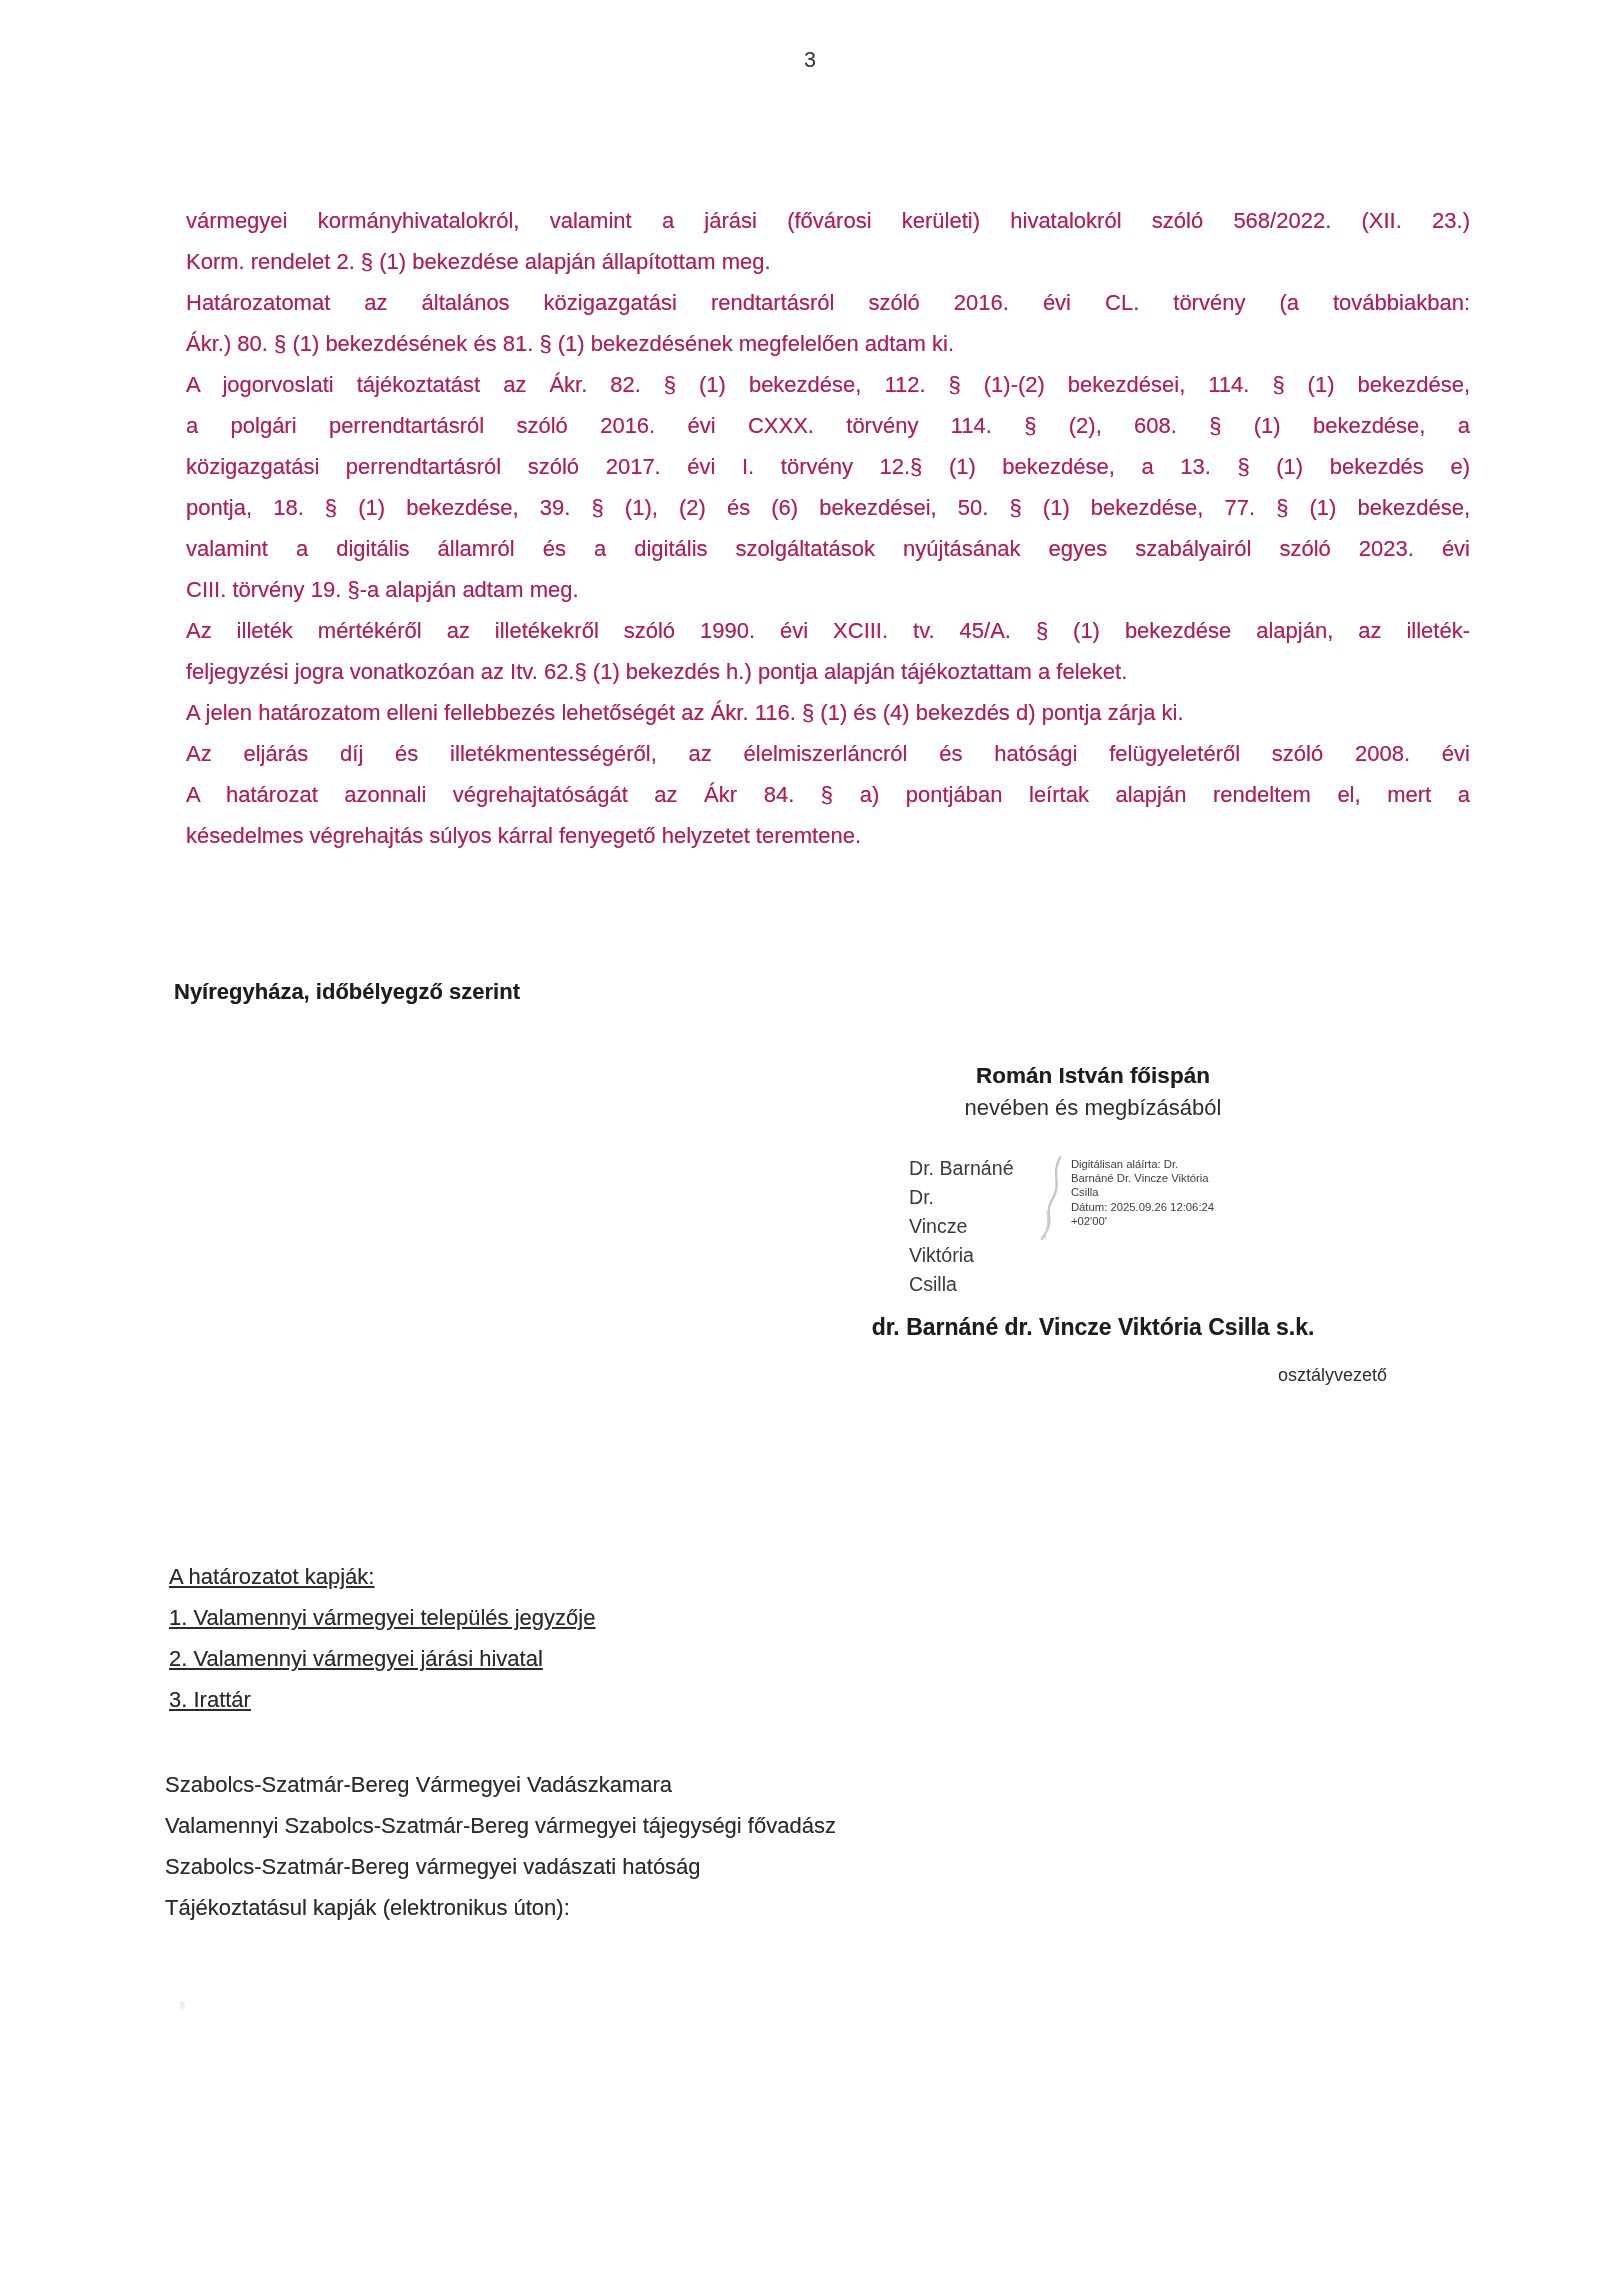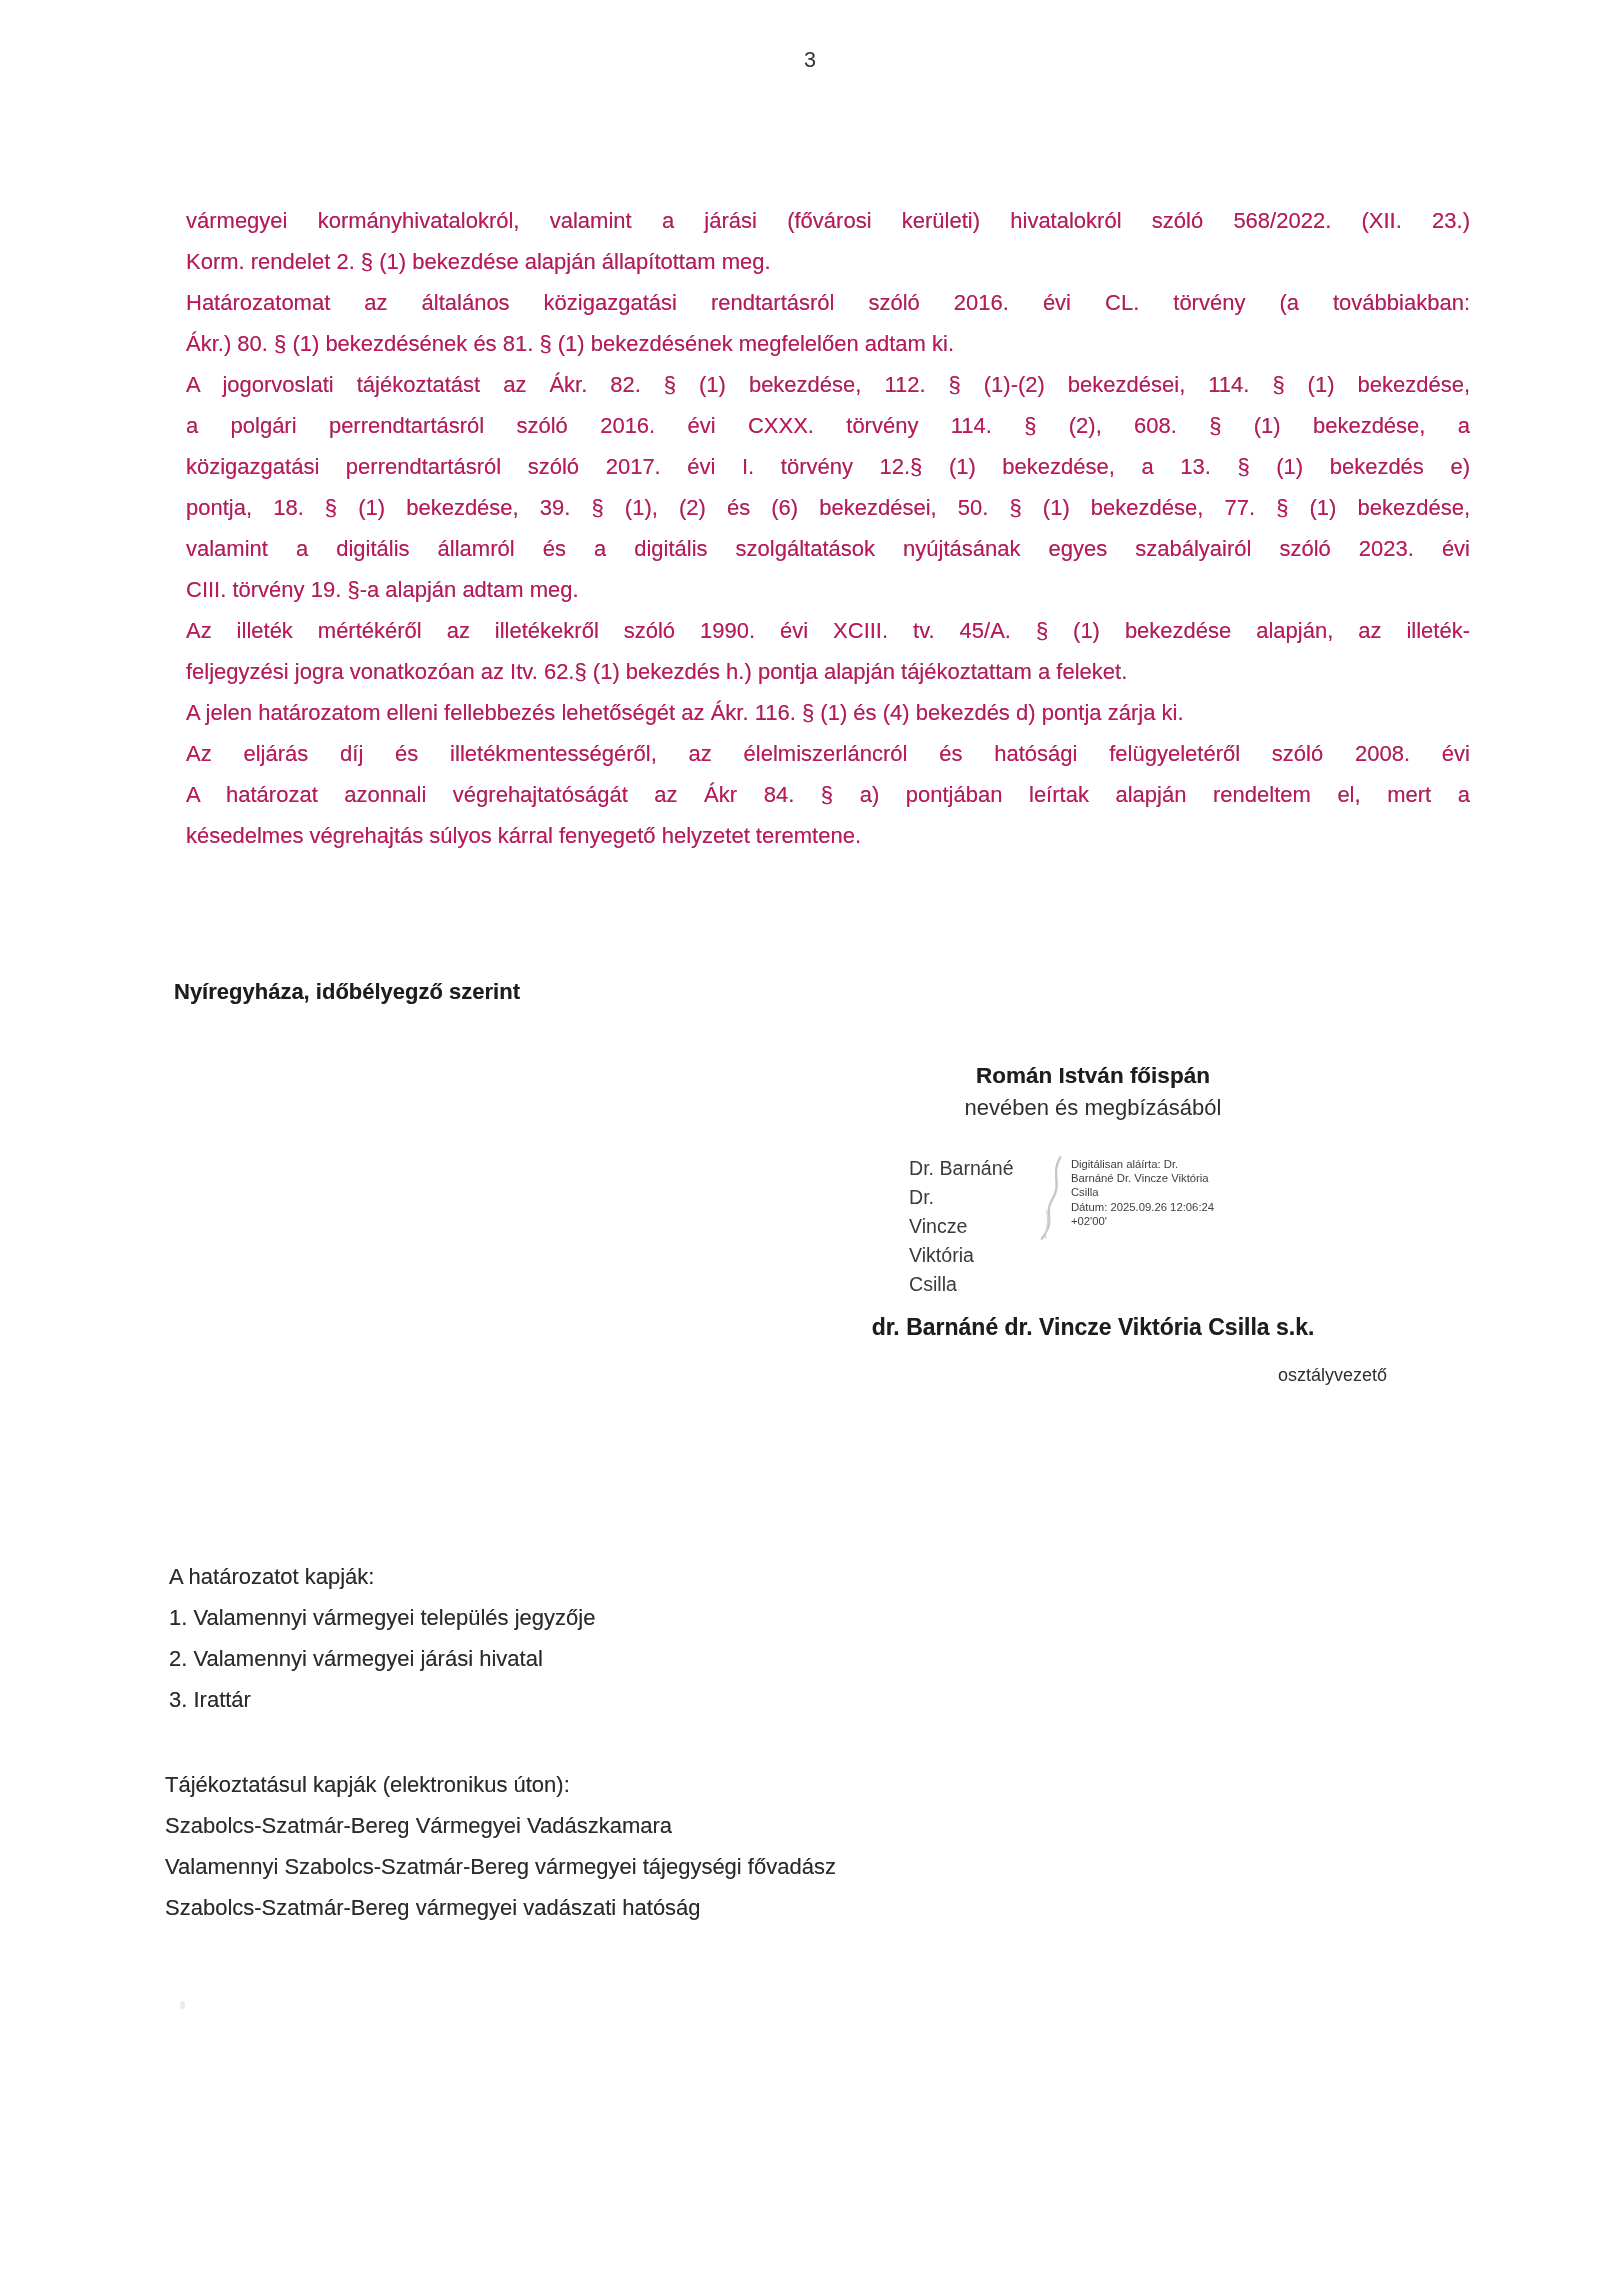--- a/index.html
+++ b/index.html
@@ -103,20 +103,21 @@
     text-align: right;
   }
   .recipients-block {
     position: absolute;
     left: 169px;
     top: 1556px;
     font-size: 22px;
     line-height: 41px;
     color: #2b2b2b;
     text-shadow: 0 0 0.6px rgba(45,45,45,0.5);
+    text-decoration: underline;
   }
   .info-block {
     position: absolute;
     left: 165px;
     top: 1764px;
     font-size: 22px;
     line-height: 41px;
     color: #2b2b2b;
     text-shadow: 0 0 0.6px rgba(45,45,45,0.5);
   }
@@ -190,24 +191,24 @@
   <div class="recipients-block">
     <div>A határozatot kapják:</div>
     <div>
         <div class="list-line">1. Valamennyi vármegyei település jegyzője</div>
         <div class="list-line">2. Valamennyi vármegyei járási hivatal</div>
         <div class="list-line">3. Irattár</div>
       </div>
   </div>
 
   <div class="info-block">
-    <div>Tájékoztatásul kapják (elektronikus úton):</div>
     <div>
         <div class="list-line">Szabolcs-Szatmár-Bereg Vármegyei Vadászkamara</div>
         <div class="list-line">Valamennyi Szabolcs-Szatmár-Bereg vármegyei tájegységi fővadász</div>
         <div class="list-line">Szabolcs-Szatmár-Bereg vármegyei vadászati hatóság</div>
       </div>
+    <div>Tájékoztatásul kapják (elektronikus úton):</div>
   </div>
 
   <div class="scan-artifact"></div>
 
 </div>
 
 
 </body></html>

